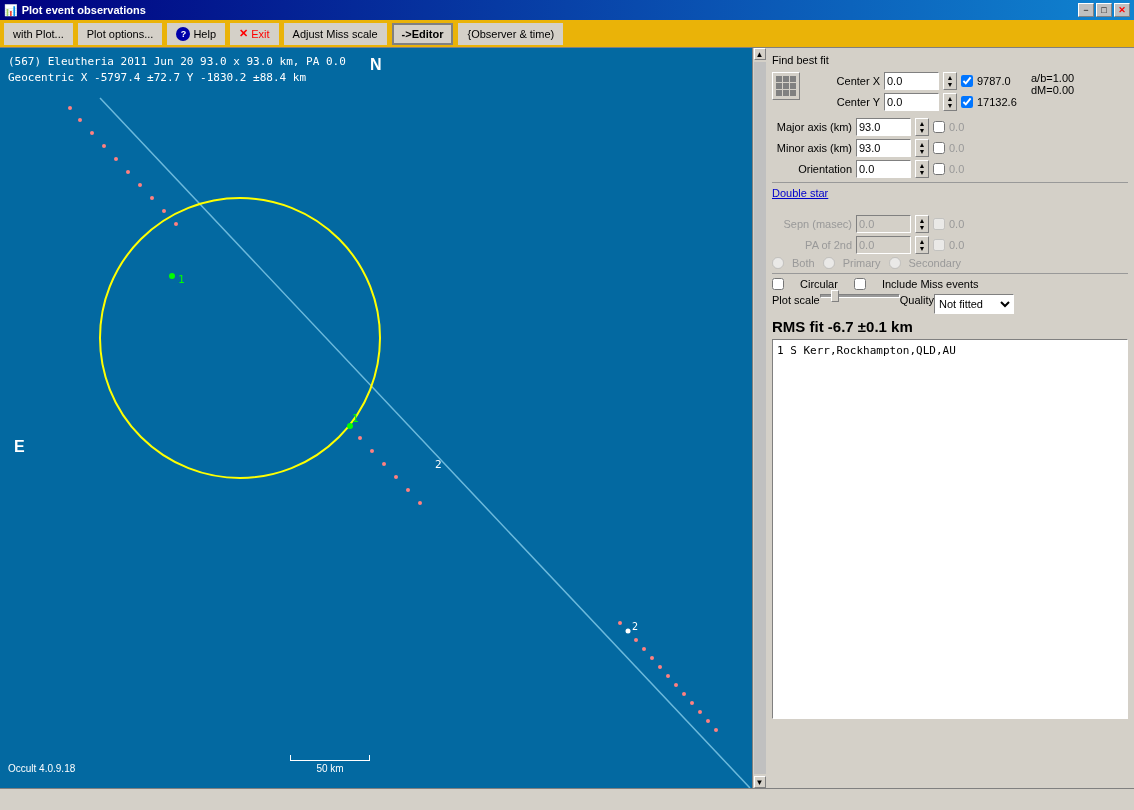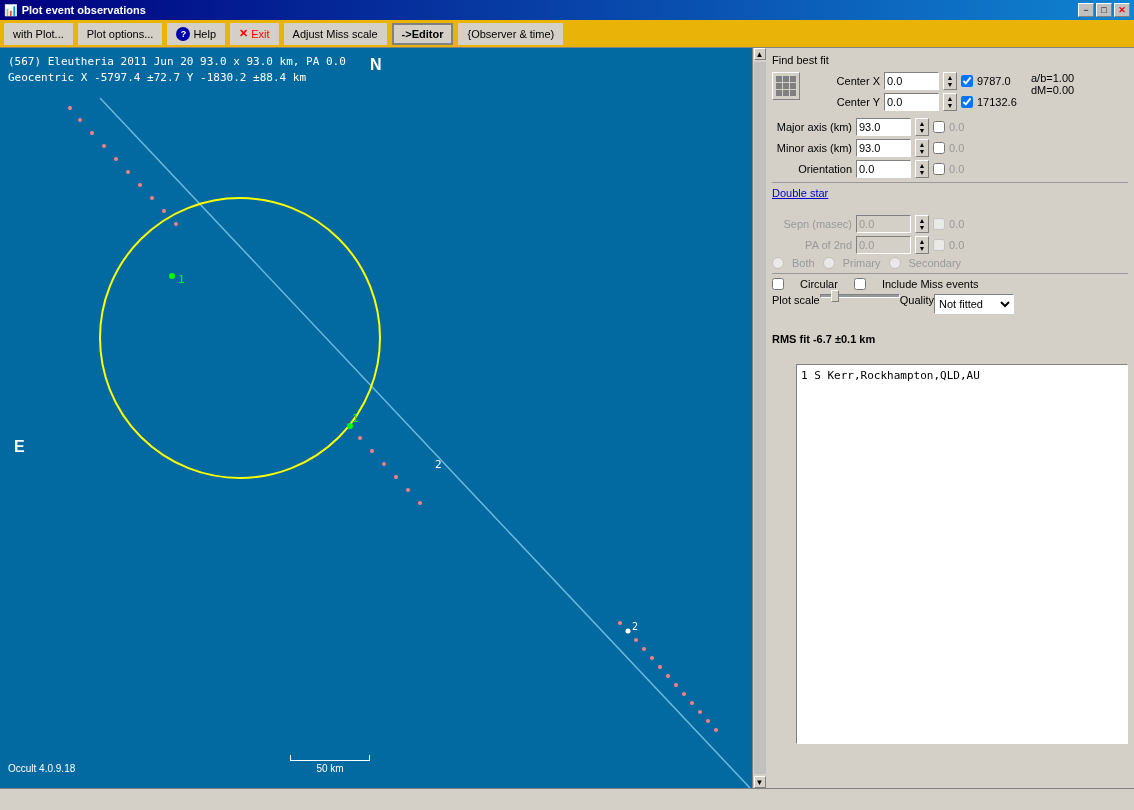--- a/index.html
+++ b/index.html
@@ -242,35 +242,34 @@
     .quality-select {
       width: 80px;
       height: 20px;
       font-size: 11px;
       background: white;
       border: 1px solid;
       border-color: #808080 #ffffff #ffffff #808080;
     }
 
     .rms-label {
-      font-size: 11px;
+      font-size: 15px;
       font-weight: bold;
-      margin: 19px 0;
+      margin: 4px 0;
     }
 
     .observation-list {
       background: white;
       border: 1px solid;
       border-color: #808080 #ffffff #ffffff #808080;
       height: 380px;
       padding: 4px;
       font-size: 11px;
       font-family: monospace;
       overflow-y: auto;
-      margin-left: 24px;
     }
 
     .obs-item {
       margin-bottom: 2px;
     }
 
     .grid-icon {
       width: 28px; height: 28px;
       background: #d4d0c8;
       border: 1px solid;

